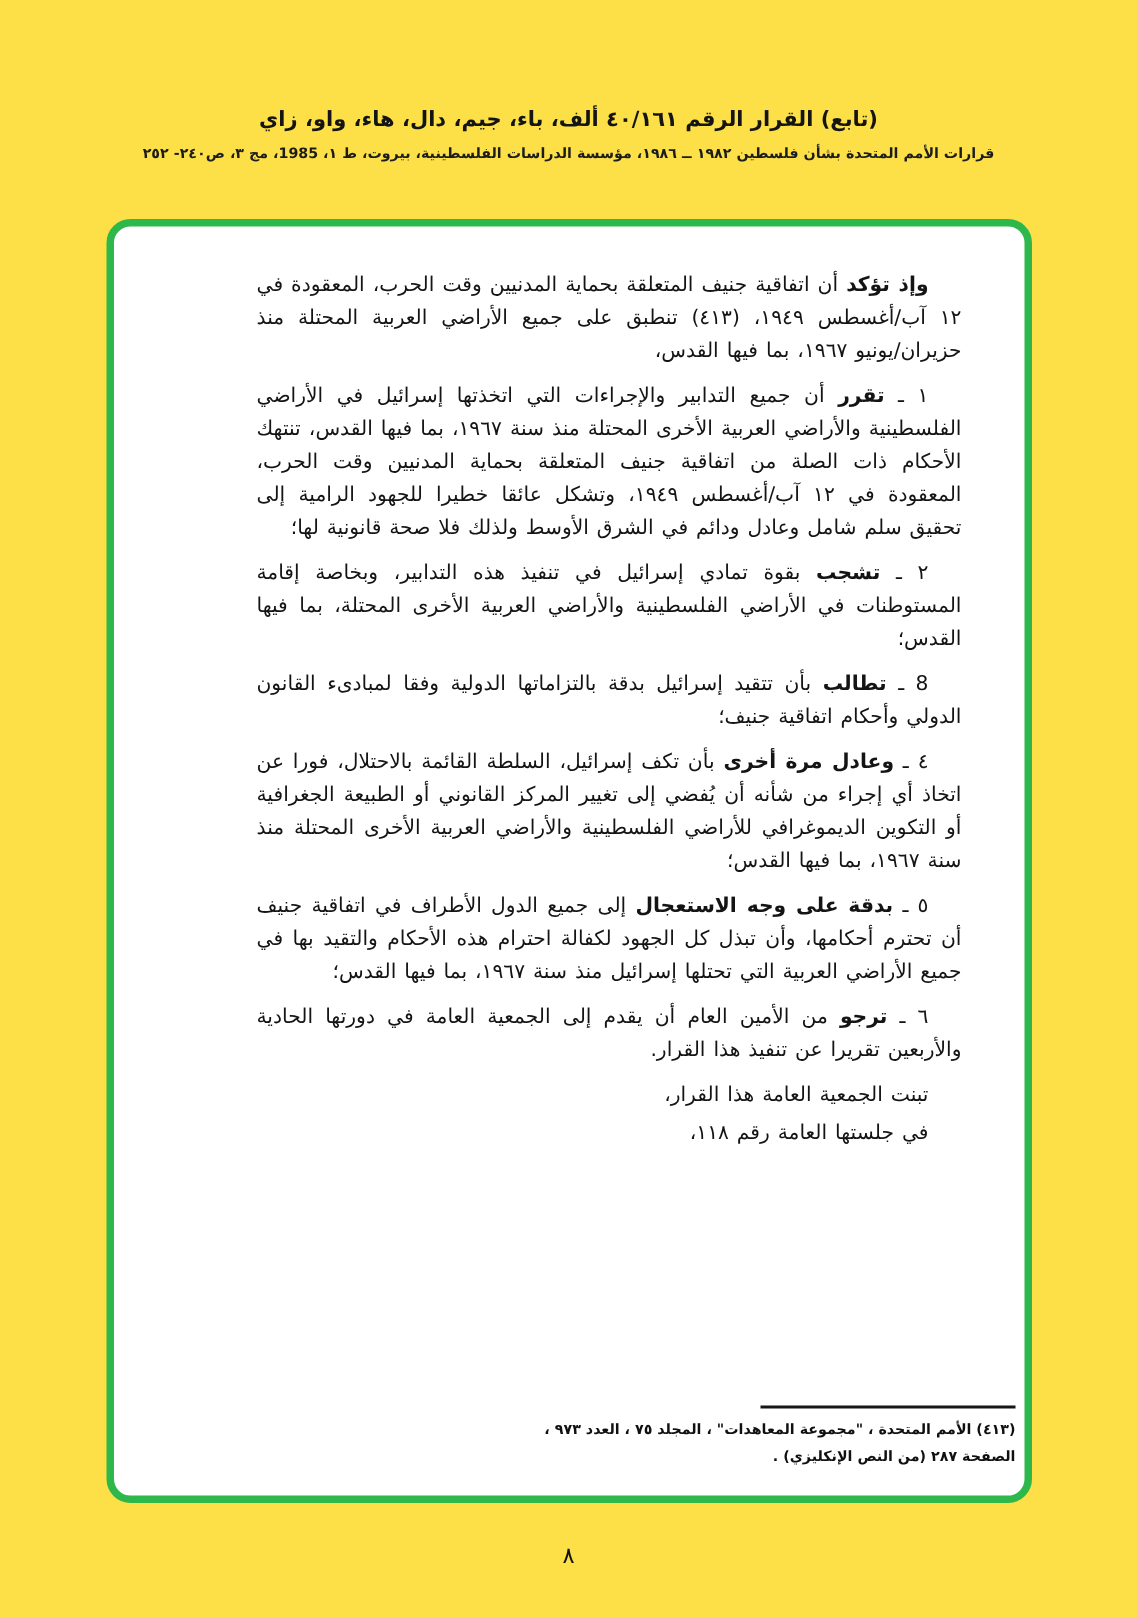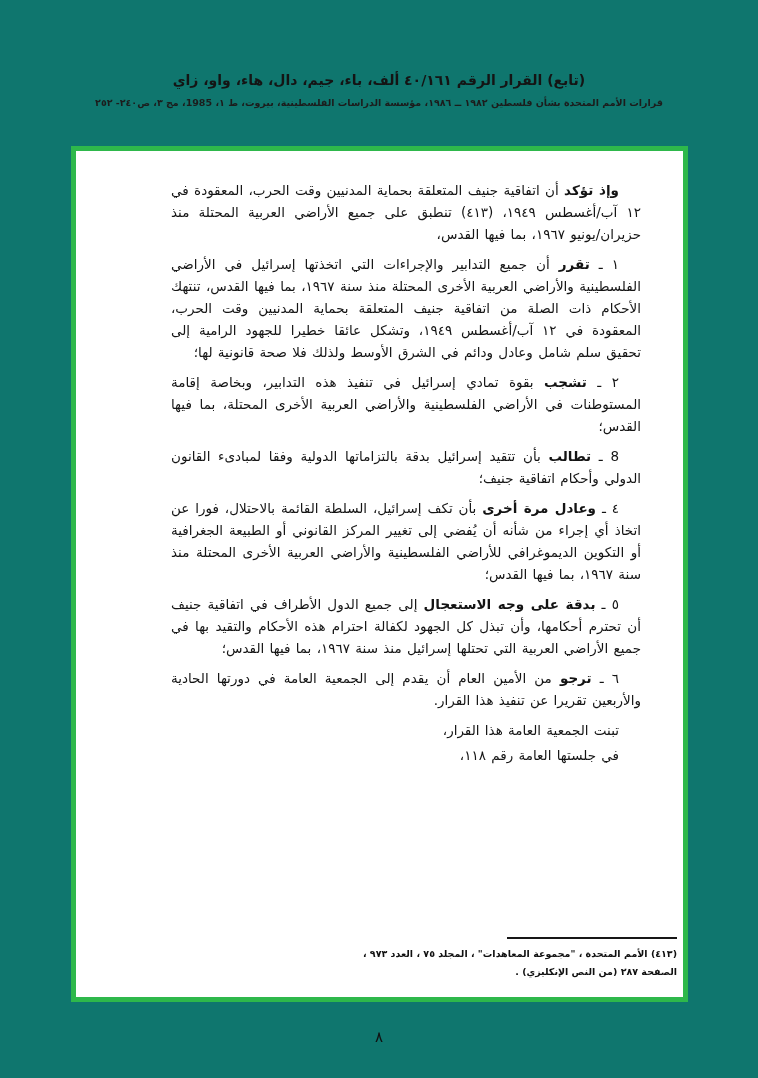--- a/index.html
+++ b/index.html
@@ -1,41 +1,41 @@
 <!DOCTYPE html>
 <html lang="ar"><head>
 <meta charset="utf-8">
 <style>
   * { margin:0; padding:0; box-sizing:border-box; }
   html,body { background:#ffffff; }
   .page {
     position:relative;
     width:758px; height:1078px;
     margin:0 auto;
-    background:#0f766e;
+    background:#fde047;
     font-family:"DejaVu Sans", sans-serif;
     color:#141414;
     overflow:hidden;
   }
   .doc-header {
     position:absolute; top:72px; left:0; right:0;
     text-align:center; direction:rtl;
   }
   .doc-header .title {
     font-size:14px; font-weight:bold; letter-spacing:0;
   }
   .doc-header .source {
     font-size:9.5px; font-weight:bold; margin-top:9px; color:#1c1c1c;
   }
   .content-frame {
     position:absolute;
     left:71px; top:146px;
     width:617px; height:856px;
     border:5px solid #2eb84b;
-    border-radius:0;
+    border-radius:16px;
     background:#ffffff;
   }
   .body-text {
     position:absolute;
     top:28px; right:42px;
     width:470px;
     direction:rtl;
     text-align:justify;
   }
   .para {

